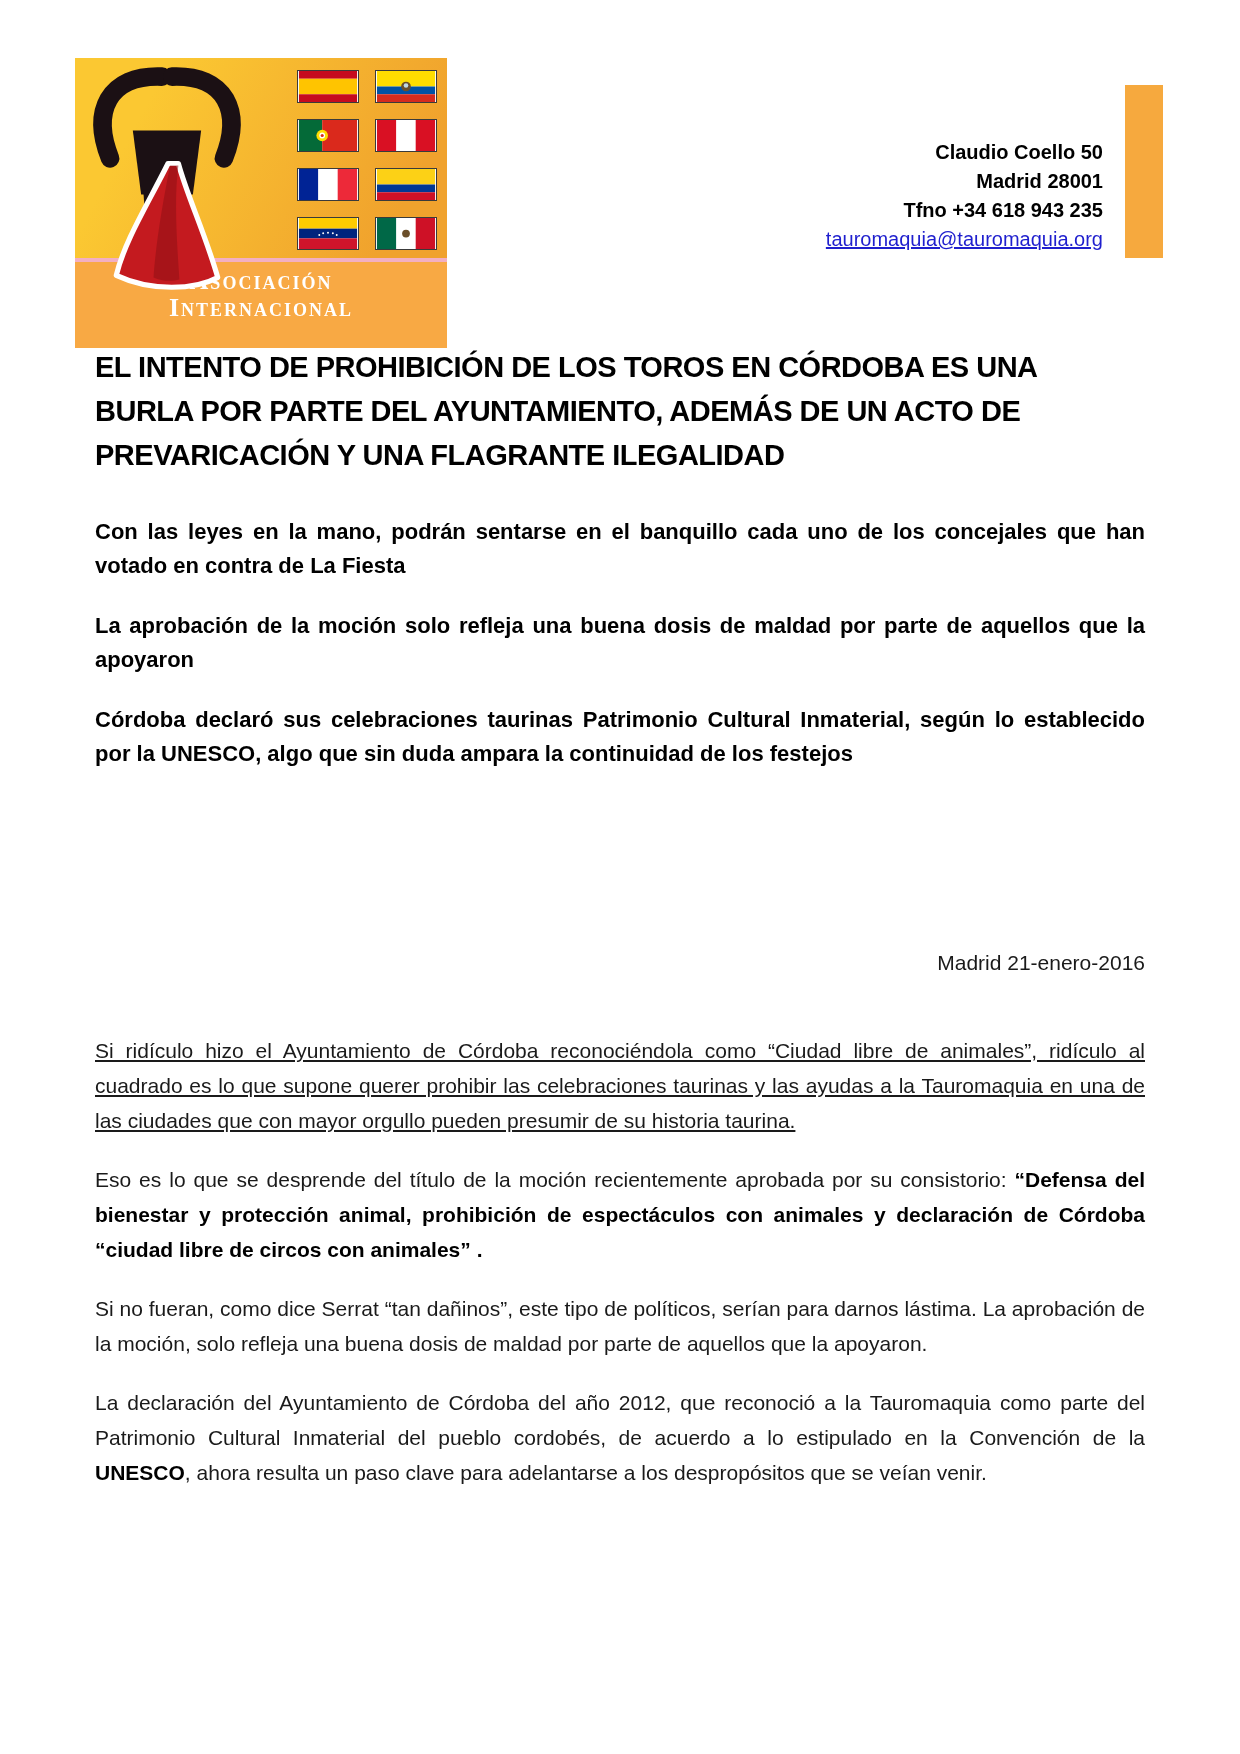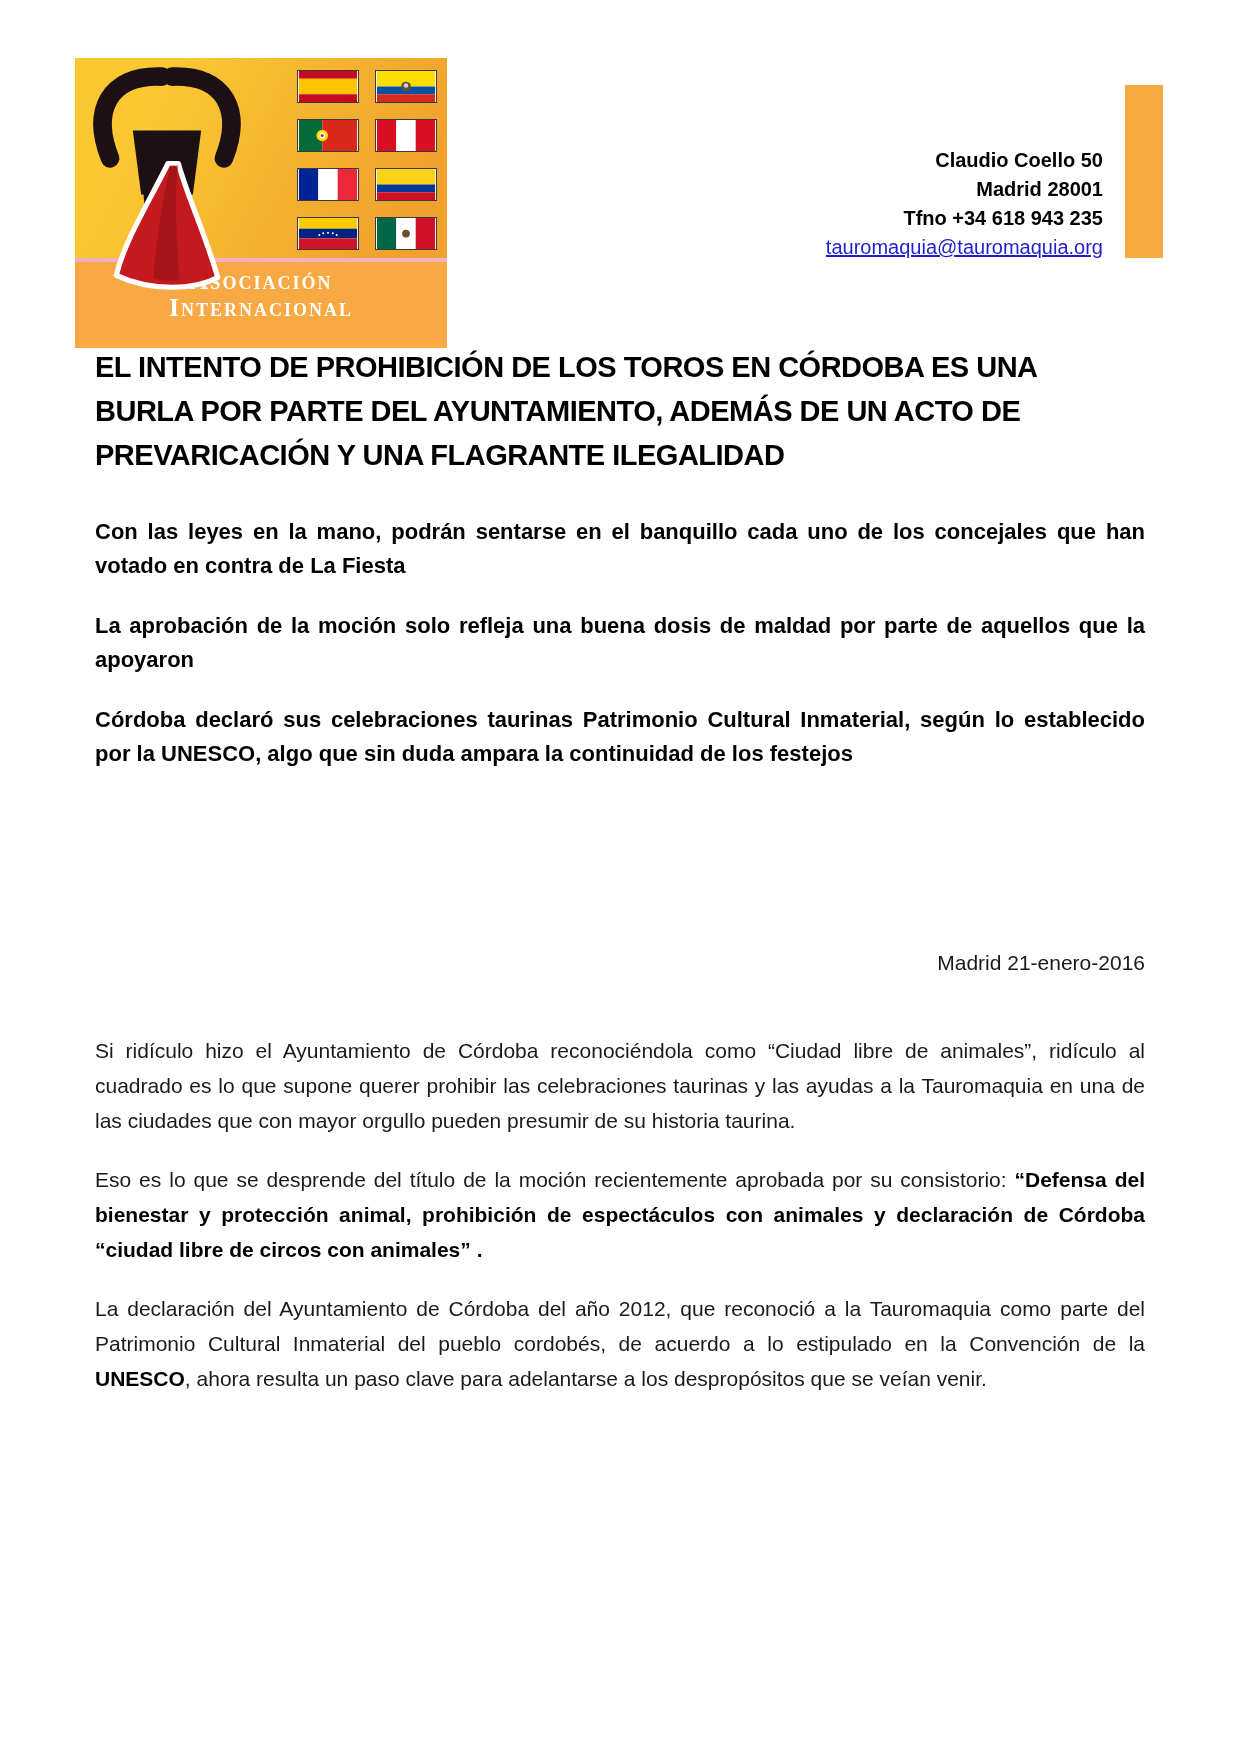--- a/index.html
+++ b/index.html
@@ -27,21 +27,21 @@
     position:relative;height:90px;box-sizing:border-box;
     background:var(--banner-orange);
     border-top:4px solid var(--banner-border-pink);
     text-align:center;padding-top:5px;
   }
   .banner .line{
     font-family:"Liberation Serif",serif;font-variant:small-caps;font-weight:bold;
     color:#ffffff;font-size:26px;line-height:27px;letter-spacing:2px;
   }
   .contact{
-    position:absolute;top:146px;right:137px;text-align:right;
+    position:absolute;top:138px;right:137px;text-align:right;
     font-weight:bold;font-size:20px;line-height:29px;color:#000;
   }
   .contact .email a{
     font-weight:normal;color:var(--link-blue);
   }
   .accent-bar{position:absolute;left:1125px;top:85px;width:38px;height:173px;background:var(--accent-bar);}
   
   .content{padding:0 95px;}
   .title{color:#000;}
   .title .tline{
@@ -51,21 +51,21 @@
   .subhead{
     font-weight:bold;font-size:22px;line-height:34px;text-align:justify;
     margin-top:26px;color:#000;
   }
   .subhead:first-child{margin-top:15px;}
   .dateline{margin-top:180px;text-align:right;font-size:21px;color:#1a1a1a;}
   .body{margin-top:58px;}
   .bodyp{
     font-size:21px;line-height:35px;text-align:justify;margin:24px 0 0 0;color:#1a1a1a;
   }
-  .bodyp:first-child{margin-top:16px;}
+  .bodyp:first-child{margin-top:16px;text-decoration:underline;}
   .bodyp .b{font-weight:bold;color:#000;}
 </style>
 </head>
 <body>
 
 <div class="page">
 
   <div class="header">
 
     <div class="logo">
@@ -180,17 +180,18 @@
         <div class="subhead">Con las leyes en la mano, podrán sentarse en el banquillo cada uno de los concejales que han votado en contra de La Fiesta</div>
         <div class="subhead">La aprobación de la moción solo refleja una buena dosis de maldad por parte de aquellos que la apoyaron</div>
         <div class="subhead">Córdoba declaró sus celebraciones taurinas Patrimonio Cultural Inmaterial, según lo establecido por la UNESCO, algo que sin duda  ampara la continuidad de los festejos</div>
       </div>
 
     <div class="dateline">Madrid 21-enero-2016</div>
 
     <div class="body">
         <p class="bodyp"><span>Si ridículo hizo el Ayuntamiento de Córdoba reconociéndola como “Ciudad libre de animales”, ridículo al cuadrado es lo que supone  querer prohibir las celebraciones taurinas y las ayudas a la Tauromaquia en una de las ciudades que con mayor orgullo pueden presumir de su historia taurina.</span></p>
         <p class="bodyp"><span>Eso es lo que se desprende del título de la moción recientemente aprobada por su consistorio: </span><span class="b">“Defensa del bienestar y protección animal, prohibición de espectáculos con animales y declaración de Córdoba “ciudad libre de circos con animales” .</span></p>
+        <p class="bodyp"><span>Si no fueran, como dice Serrat “tan dañinos”, este tipo de políticos, serían para darnos lástima. La aprobación de la moción, solo refleja una buena dosis de maldad por parte de aquellos que la apoyaron.</span></p>
         <p class="bodyp"><span>La declaración del Ayuntamiento de Córdoba del año 2012, que reconoció a la Tauromaquia como parte del Patrimonio Cultural Inmaterial del pueblo cordobés, de acuerdo a lo estipulado en la Convención de la </span><span class="b">UNESCO</span><span>, ahora resulta un paso clave para adelantarse a los despropósitos que se veían venir.</span></p>
       </div>
   </div>
 
 </div>
 
 </body></html>

